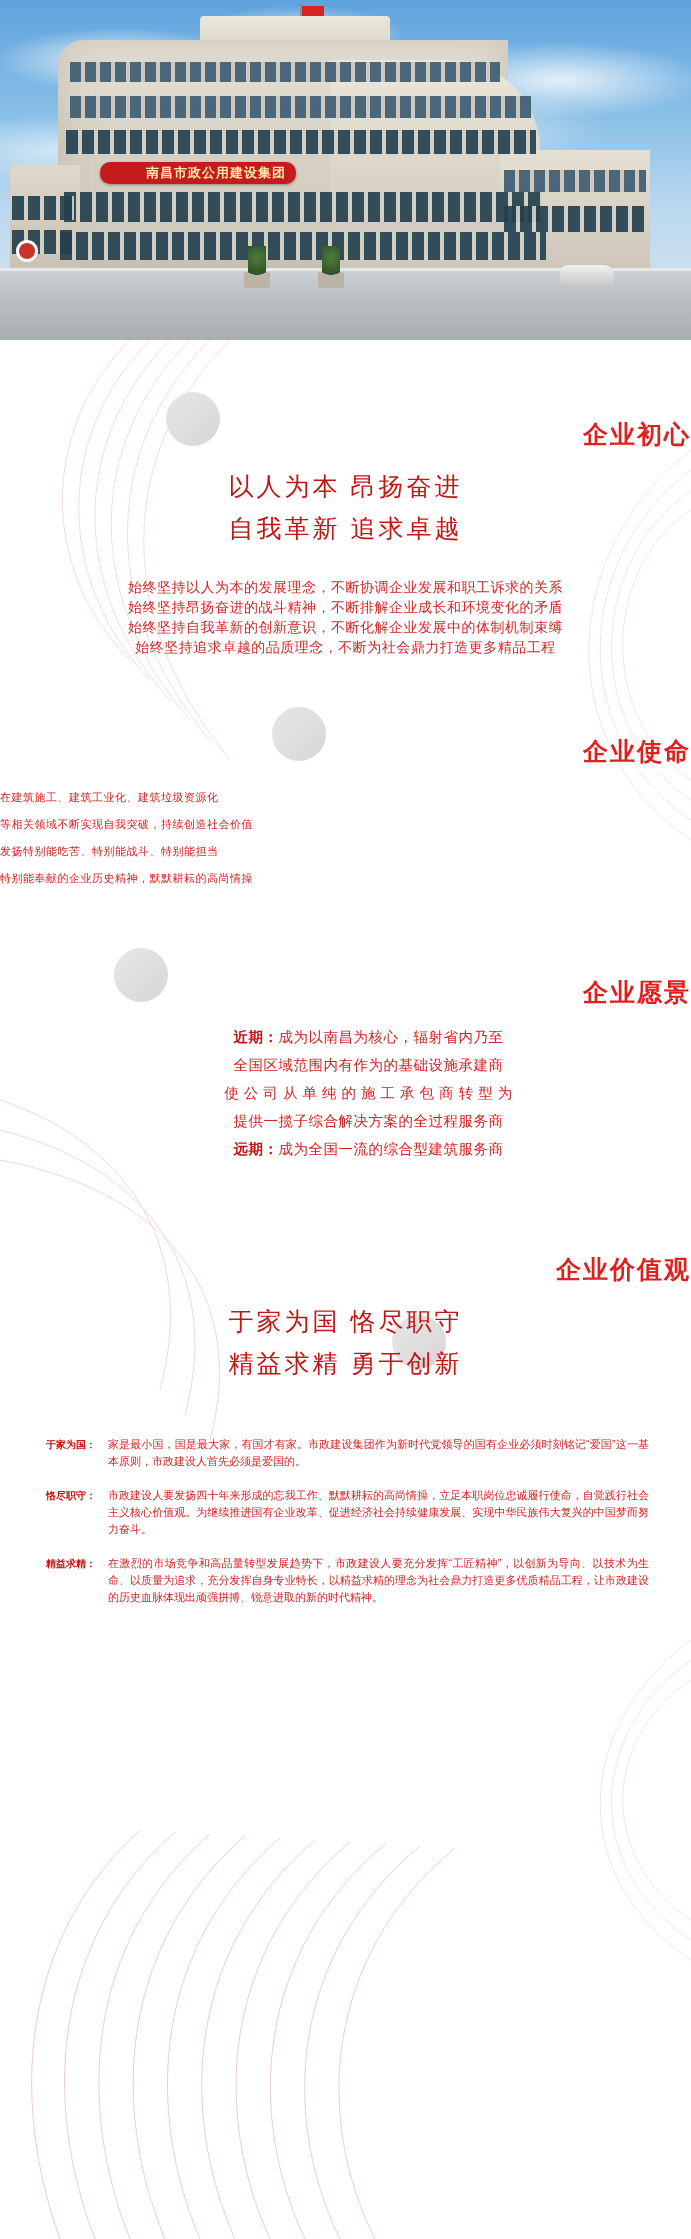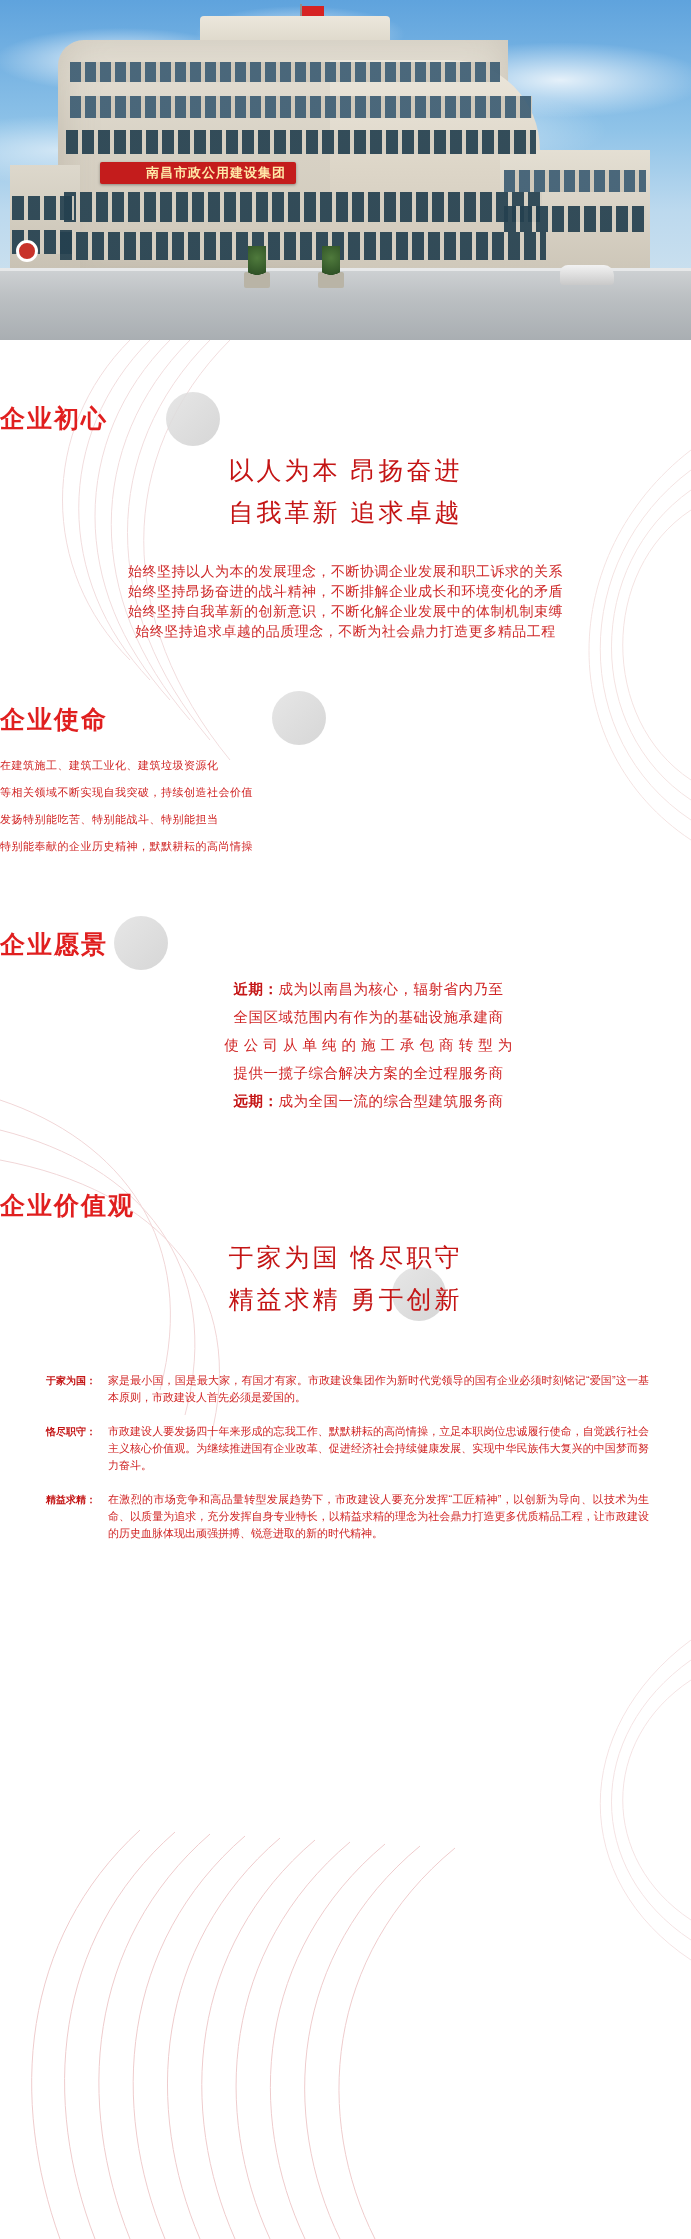--- a/index.html
+++ b/index.html
@@ -84,21 +84,21 @@
       #d5cfc2 12px, #d5cfc2 16px);
   }
   
   .pole { position: absolute; left: 300px; top: 4px; width: 2px; height: 40px; background: #8d8d8d; }
   .flag { position: absolute; left: 302px; top: 6px; width: 22px; height: 14px; background: #d62323; }
   
   .sign {
     position: absolute; left: 100px; top: 162px;
     width: 196px; height: 22px;
     background: #c41c1c;
-    border-radius: 2px;
+    border-radius: 10px;
     box-shadow: 0 1px 3px rgba(0,0,0,.35);
     padding-left: 36px;
   }
   .sign .sign-text {
     color: #ffe9a8; font-size: 13px; line-height: 22px;
     text-align: center; letter-spacing: 1px; font-weight: bold;
     white-space: nowrap; overflow: hidden;
   }
   .tree {
     position: absolute; bottom: 60px; width: 18px; height: 34px;
@@ -134,27 +134,28 @@
 
   .circle-deco {
     position: absolute;
     width: 54px; height: 54px;
     border-radius: 50%;
     background: linear-gradient(135deg, #e2e2e2 0%, #cfcfcf 100%);
     opacity: .85;
   }
 
   .sec-title {
-    text-align: left;
+    text-align: right;
     color: #e01f1f;
     font-size: 25px;
     font-weight: bold;
     letter-spacing: 2px;
     position: relative;
     z-index: 3;
+    margin-top: 16px;
   }
 
   .slogan {
     text-align: center;
     color: #c41515;
     font-size: 25px;
     letter-spacing: 3px;
     line-height: 42px;
     position: relative; z-index: 3;
   }

